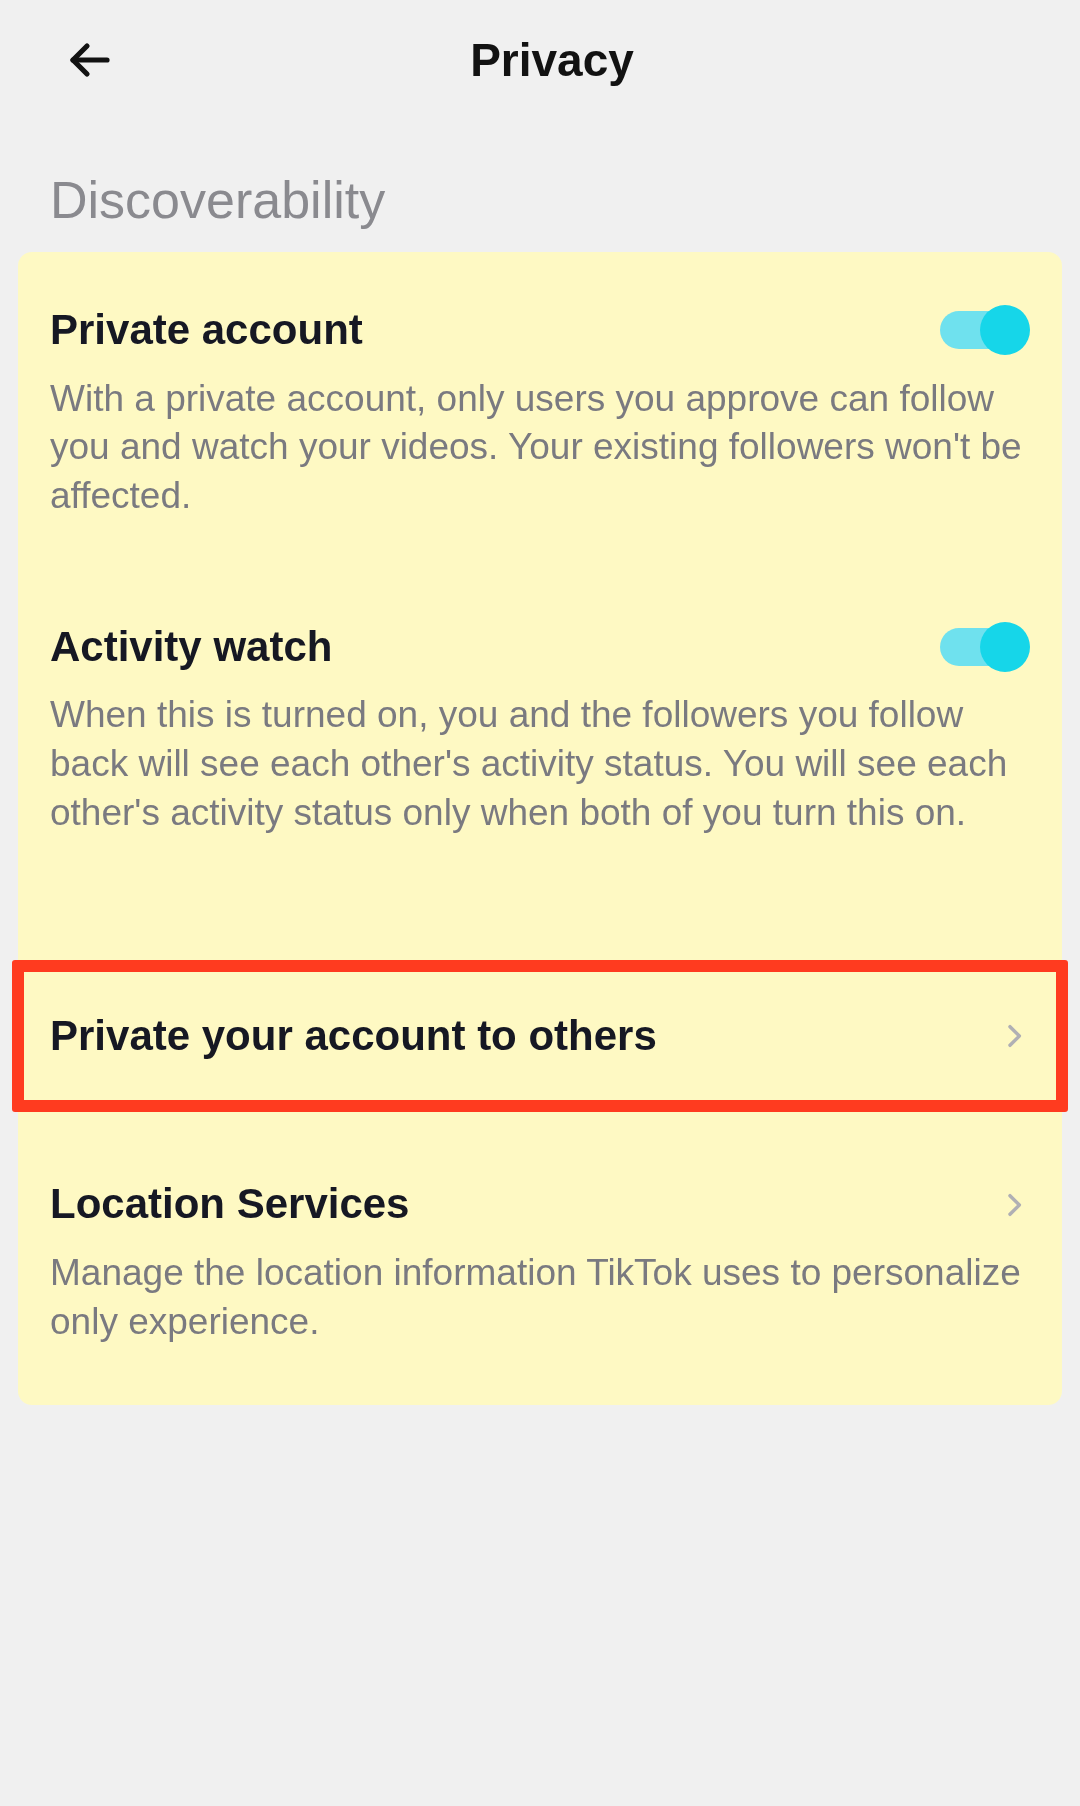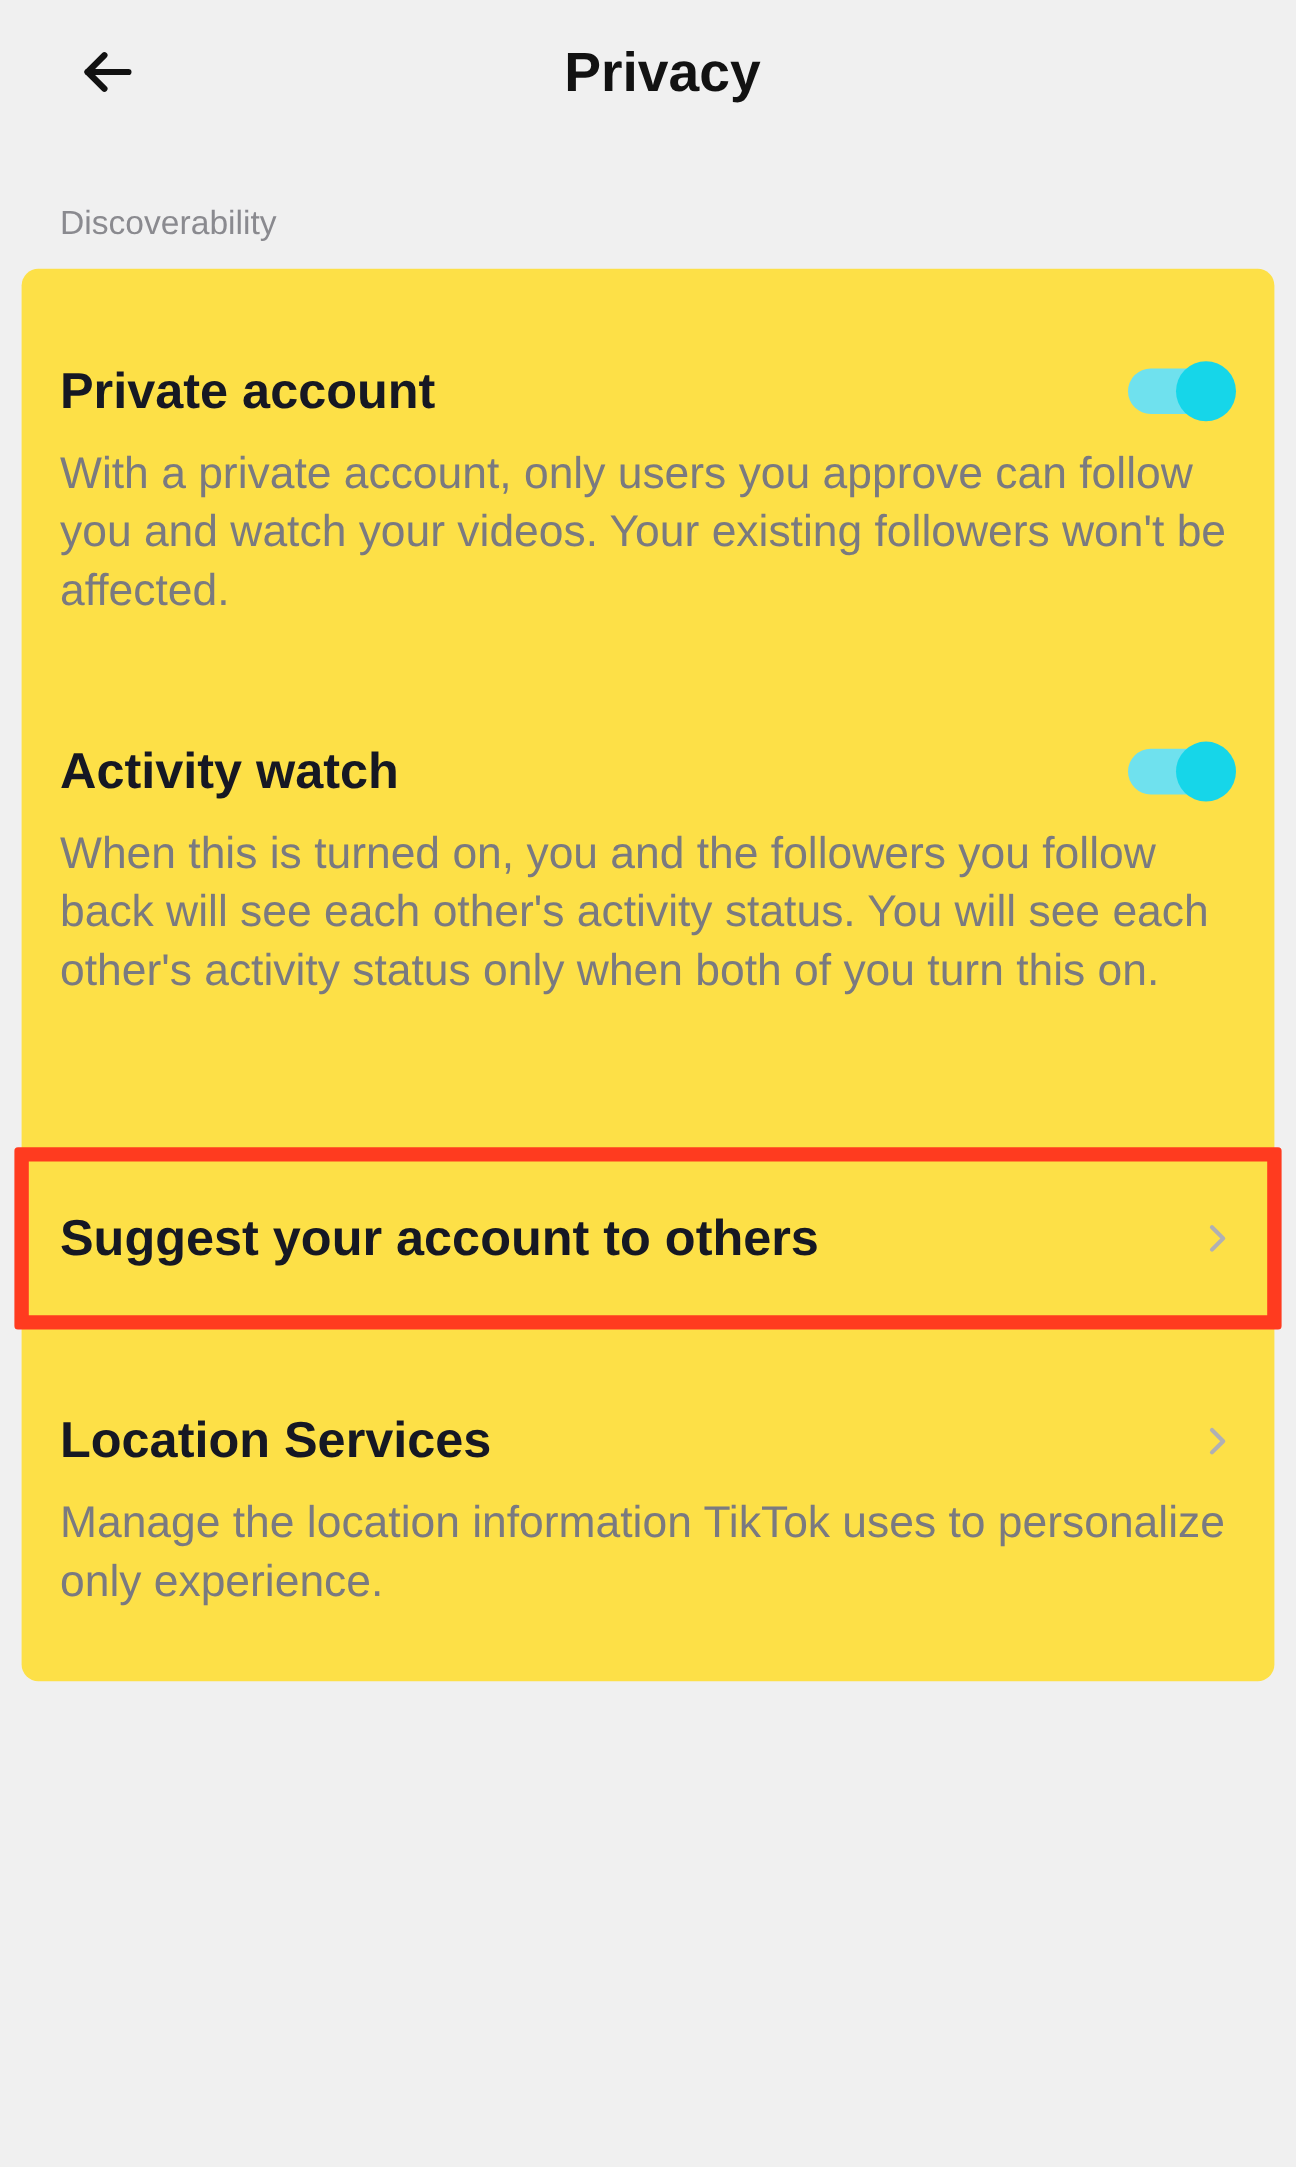--- a/index.html
+++ b/index.html
@@ -31,29 +31,29 @@
   .header-title {
     position: absolute;
     left: 50%;
     transform: translateX(-50%);
     font-size: 46px;
     font-weight: 800;
     color: #121212;
   }
   .section-label {
     padding: 50px 50px 22px 50px;
-    font-size: 28px;
+    font-size: 52px;
     color: #8a8a8f;
     font-weight: 500;
   }
   .card {
-    background: #fde047;
+    background: #fef9c3;
     margin: 0 18px 18px 18px;
     border-radius: 14px;
-    padding: 66px 0 58px 0;
+    padding: 42px 0 58px 0;
   }
   .row {
     padding: 0 32px;
   }
   .row-head {
     display: flex;
     align-items: center;
     justify-content: space-between;
     gap: 20px;
     padding-top: 10px;
@@ -170,21 +170,21 @@
     <div class="row-desc">When this is turned on, you and the followers you follow back will see each other's activity status. You will see each other's activity status only when both of you turn this on.</div>
   </div>
 
   <div class="gap-large"></div>
 
 
   <div class="gap-med"></div>
 
   <div class="highlighted">
     <div class="nav-row">
-      <div class="row-title">Suggest your account to others</div>
+      <div class="row-title">Private your account to others</div>
       <div class="chevron">
         <svg viewBox="0 0 24 24" fill="none" stroke="#b0b0b4" stroke-width="2.6" stroke-linecap="round" stroke-linejoin="round">
             <polyline points="9 5 16 12 9 19"></polyline>
           </svg>
       </div>
     </div>
     <div class="highlight-box"></div>
   </div>
 
   <div style="height:38px"></div>

